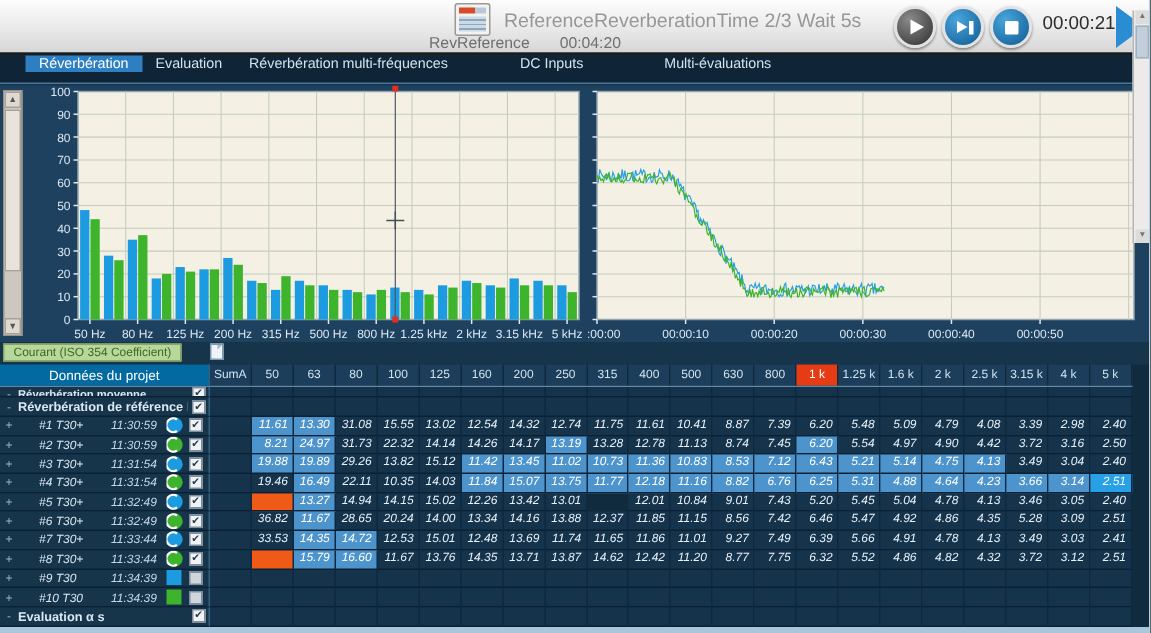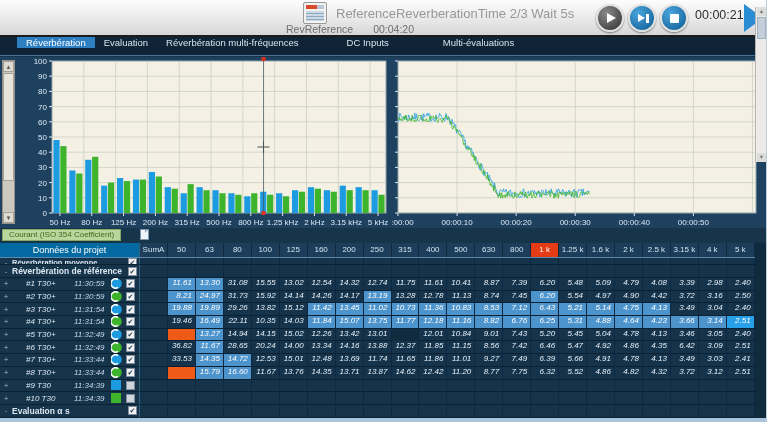--- a/index.html
+++ b/index.html
@@ -415,21 +415,21 @@
             </svg>
           </div>
           <div class="cbx-slot">
             <div class="cbx">✔</div>
           </div>
         </div>
         <div class="cell" style="width: 28px; flex: 0 0 auto;"></div>
         <div class="cell hl" style="width: 27.9524px; flex: 0 0 auto;">8.21</div>
         <div class="cell hl" style="width: 27.9524px; flex: 0 0 auto;">24.97</div>
         <div class="cell" style="width: 27.9524px; flex: 0 0 auto;">31.73</div>
-        <div class="cell" style="width: 27.9524px; flex: 0 0 auto;">15.92</div>
+        <div class="cell" style="width: 27.9524px; flex: 0 0 auto;">22.32</div>
         <div class="cell" style="width: 27.9524px; flex: 0 0 auto;">14.14</div>
         <div class="cell" style="width: 27.9524px; flex: 0 0 auto;">14.26</div>
         <div class="cell" style="width: 27.9524px; flex: 0 0 auto;">14.17</div>
         <div class="cell hl" style="width: 27.9524px; flex: 0 0 auto;">13.19</div>
         <div class="cell" style="width: 27.9524px; flex: 0 0 auto;">13.28</div>
         <div class="cell" style="width: 27.9524px; flex: 0 0 auto;">12.78</div>
         <div class="cell" style="width: 27.9524px; flex: 0 0 auto;">11.13</div>
         <div class="cell" style="width: 27.9524px; flex: 0 0 auto;">8.74</div>
         <div class="cell" style="width: 27.9524px; flex: 0 0 auto;">7.45</div>
         <div class="cell hl" style="width: 27.9524px; flex: 0 0 auto;">6.20</div>
@@ -582,21 +582,21 @@
         <div class="cell" style="width: 27.9524px; flex: 0 0 auto;">12.37</div>
         <div class="cell" style="width: 27.9524px; flex: 0 0 auto;">11.85</div>
         <div class="cell" style="width: 27.9524px; flex: 0 0 auto;">11.15</div>
         <div class="cell" style="width: 27.9524px; flex: 0 0 auto;">8.56</div>
         <div class="cell" style="width: 27.9524px; flex: 0 0 auto;">7.42</div>
         <div class="cell" style="width: 27.9524px; flex: 0 0 auto;">6.46</div>
         <div class="cell" style="width: 27.9524px; flex: 0 0 auto;">5.47</div>
         <div class="cell" style="width: 27.9524px; flex: 0 0 auto;">4.92</div>
         <div class="cell" style="width: 27.9524px; flex: 0 0 auto;">4.86</div>
         <div class="cell" style="width: 27.9524px; flex: 0 0 auto;">4.35</div>
-        <div class="cell" style="width: 27.9524px; flex: 0 0 auto;">6.42</div>
+        <div class="cell" style="width: 27.9524px; flex: 0 0 auto;">5.28</div>
         <div class="cell" style="width: 27.9524px; flex: 0 0 auto;">3.09</div>
         <div class="cell" style="width: 27.9524px; flex: 0 0 auto;">2.51</div>
       </div>
       <div class="trow data" style="height: 12.7px;">
         <div class="left" style="overflow: hidden;">
           <div class="expander">+</div>
           <div class="rname data">#7 T30+</div>
           <div class="rtime">11:33:44</div>
           <div class="marker-slot">
             <svg width="11" height="11">

